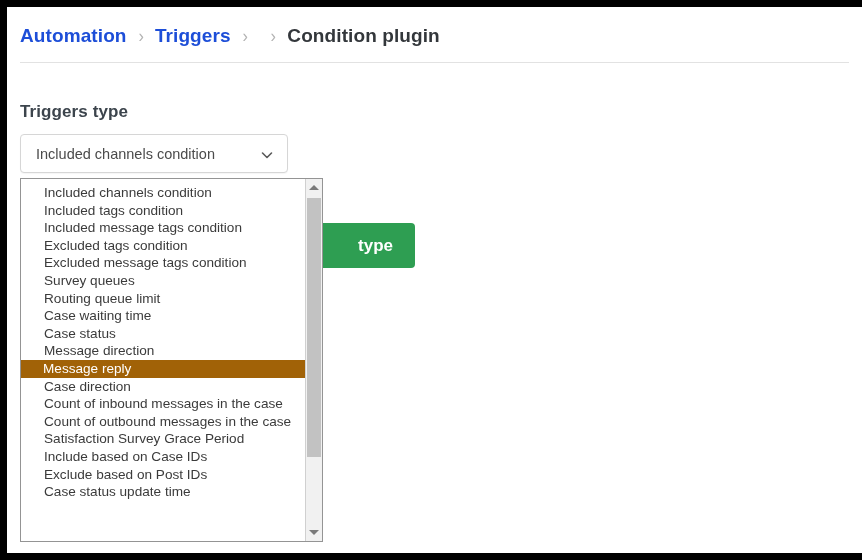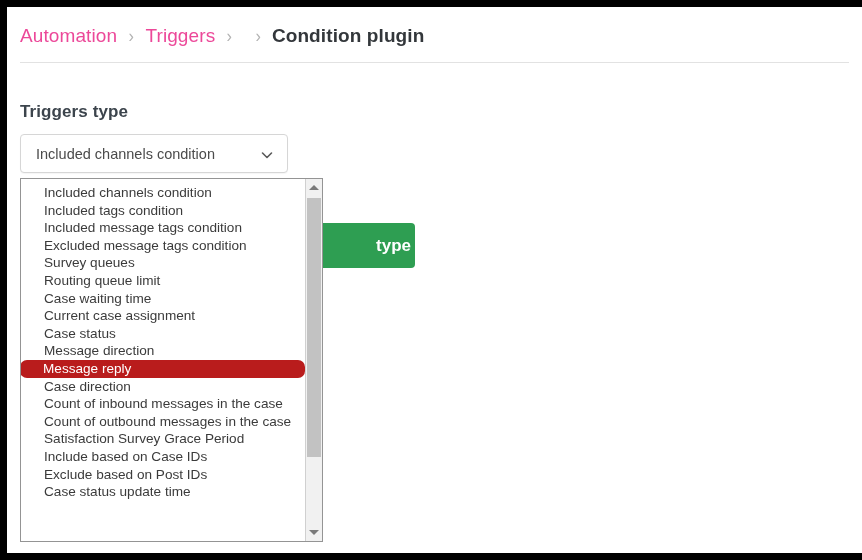--- a/index.html
+++ b/index.html
@@ -35,22 +35,22 @@
     position: absolute;
     left: 13px;
     top: 12px;
     height: 34px;
     display: flex;
     align-items: center;
     white-space: nowrap;
   }
   .crumb {
     font-size: 19px;
-    color: #ec4899;
-    font-weight: 400;
+    color: #1d4ed8;
+    font-weight: 700;
     letter-spacing: 0.1px;
   }
   .crumb.current {
     color: #33373b;
     font-weight: 700;
   }
   .crumb-sep {
     display: inline-block;
     margin: 0 11px;
     font-size: 19px;
@@ -88,21 +88,21 @@
     width: 180px;
     height: 45px;
     background: #2e9e52;
     border: none;
     border-radius: 4px;
     color: #ffffff;
     font-size: 17px;
     font-weight: 700;
     font-family: "Liberation Sans", sans-serif;
     text-align: right;
-    padding: 0 4px 0 0;
+    padding: 0 22px 0 0;
     line-height: 45px;
     cursor: pointer;
     z-index: 5;
   }
 
   
   #condition-select {
     position: absolute;
     left: 13px;
     top: 127px;
@@ -154,24 +154,23 @@
   .option-item {
     height: 17.6px;
     line-height: 17.6px;
     padding-left: 23px;
     font-size: 13.6px;
     color: #3b3b3b;
     white-space: nowrap;
     cursor: default;
   }
   .option-item.selected {
-    background: #b91c1c;
+    background: #a16207;
     color: #ffffff;
     margin-left: -1px;
-    border-radius: 7px;
   }
 
   
   #option-scrollbar {
     flex: 0 0 17px;
     width: 17px;
     background: #f1f1f1;
     border-left: 1px solid #d0d0d0;
     position: relative;
   }
@@ -236,25 +235,25 @@
           <path d="M1.5 4 L6 8.5 L10.5 4" fill="none" stroke="#5a5a5a" stroke-width="1.6" stroke-linecap="round" stroke-linejoin="round"></path>
         </svg>
       </span>
     </div>
 
     <div id="option-list">
       <div id="option-list-items">
           <div class="option-item">Included channels condition</div>
           <div class="option-item">Included tags condition</div>
           <div class="option-item">Included message tags condition</div>
+          <div class="option-item">Excluded tags condition</div>
           <div class="option-item">Excluded message tags condition</div>
           <div class="option-item">Survey queues</div>
           <div class="option-item">Routing queue limit</div>
           <div class="option-item">Case waiting time</div>
-          <div class="option-item">Current case assignment</div>
           <div class="option-item">Case status</div>
           <div class="option-item">Message direction</div>
           <div class="option-item selected">Message reply</div>
           <div class="option-item">Case direction</div>
           <div class="option-item">Count of inbound messages in the case</div>
           <div class="option-item">Count of outbound messages in the case</div>
           <div class="option-item">Satisfaction Survey Grace Period</div>
           <div class="option-item">Include based on Case IDs</div>
           <div class="option-item">Exclude based on Post IDs</div>
           <div class="option-item">Case status update time</div>

